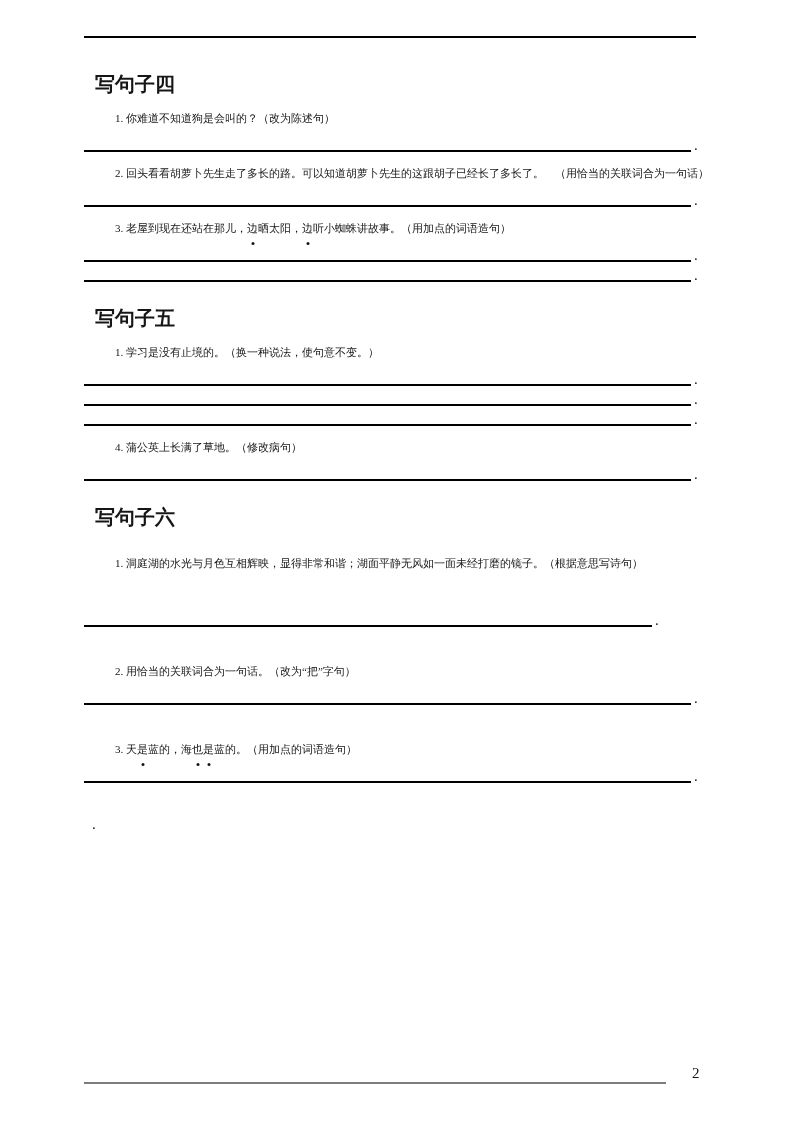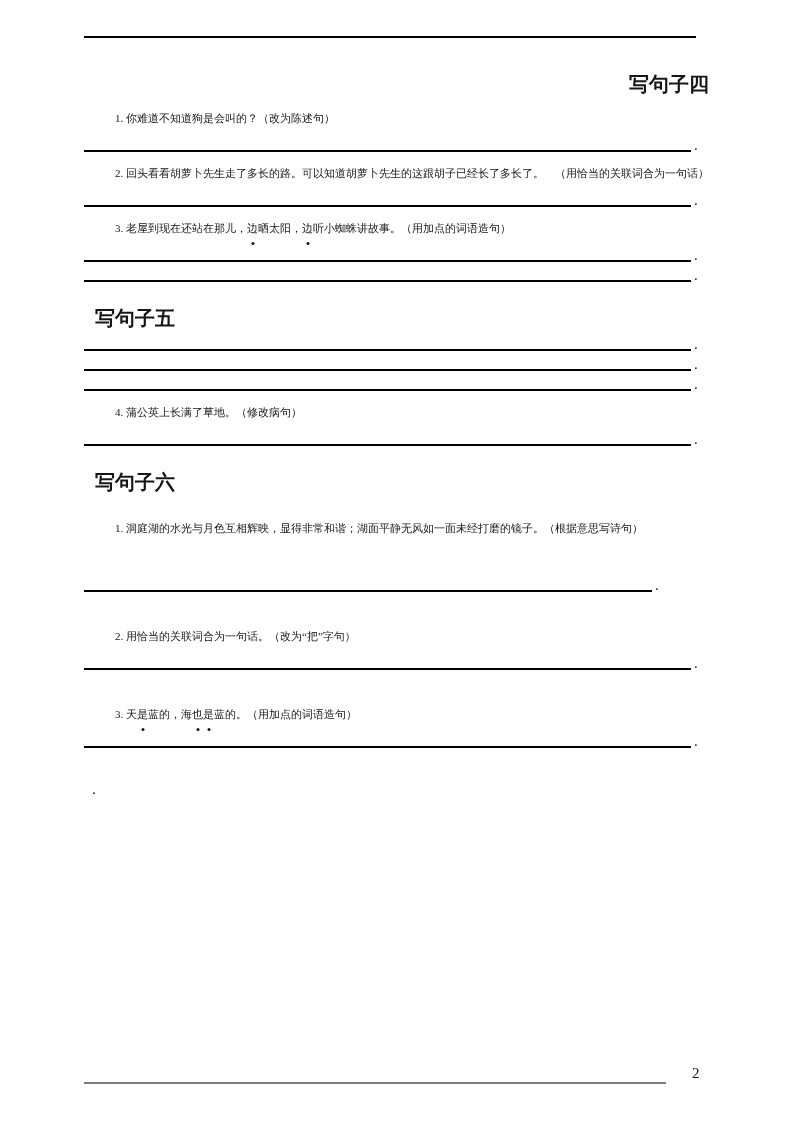--- a/index.html
+++ b/index.html
@@ -16,21 +16,21 @@
     margin-top:36px;
     width:612px; height:0;
     border-top:2px solid #000;
   }
   .section-title {
     font-size:20px; font-weight:700;
     line-height:26px;
     margin:23px 0 0;
     padding-left:11px;
   }
-  .section.first .section-title { margin-top:33px;text-align:right; }
+  .section.first .section-title { margin-top:33px; }
   .item {
     margin:8px 0 0;
     font-size:11px;
     line-height:27px;
     text-indent:31px;
     text-align:justify;
   }
   .sec-six .item { margin-top:31px; }
   .sec-six .section-title + .item { margin-top:20px; }
   .answer { display:flex; align-items:flex-end; height:18px; margin-top:2px; }
@@ -82,20 +82,21 @@
             <span class="rule"></span>
             <span class="period">.</span>
           </div>
           <div class="answer long">
             <span class="rule"></span>
             <span class="period">.</span>
           </div>
         </section>
         <section class="section sec-five">
           <h2 class="section-title">写句子五</h2>
+          <p class="item"><span class="item-num">1. </span><span class="seg">学习是没有止境的。（换一种说法，使句意不变。）</span></p>
           <div class="answer long">
             <span class="rule"></span>
             <span class="period">.</span>
           </div>
           <div class="answer long">
             <span class="rule"></span>
             <span class="period">.</span>
           </div>
           <div class="answer long">
             <span class="rule"></span>

